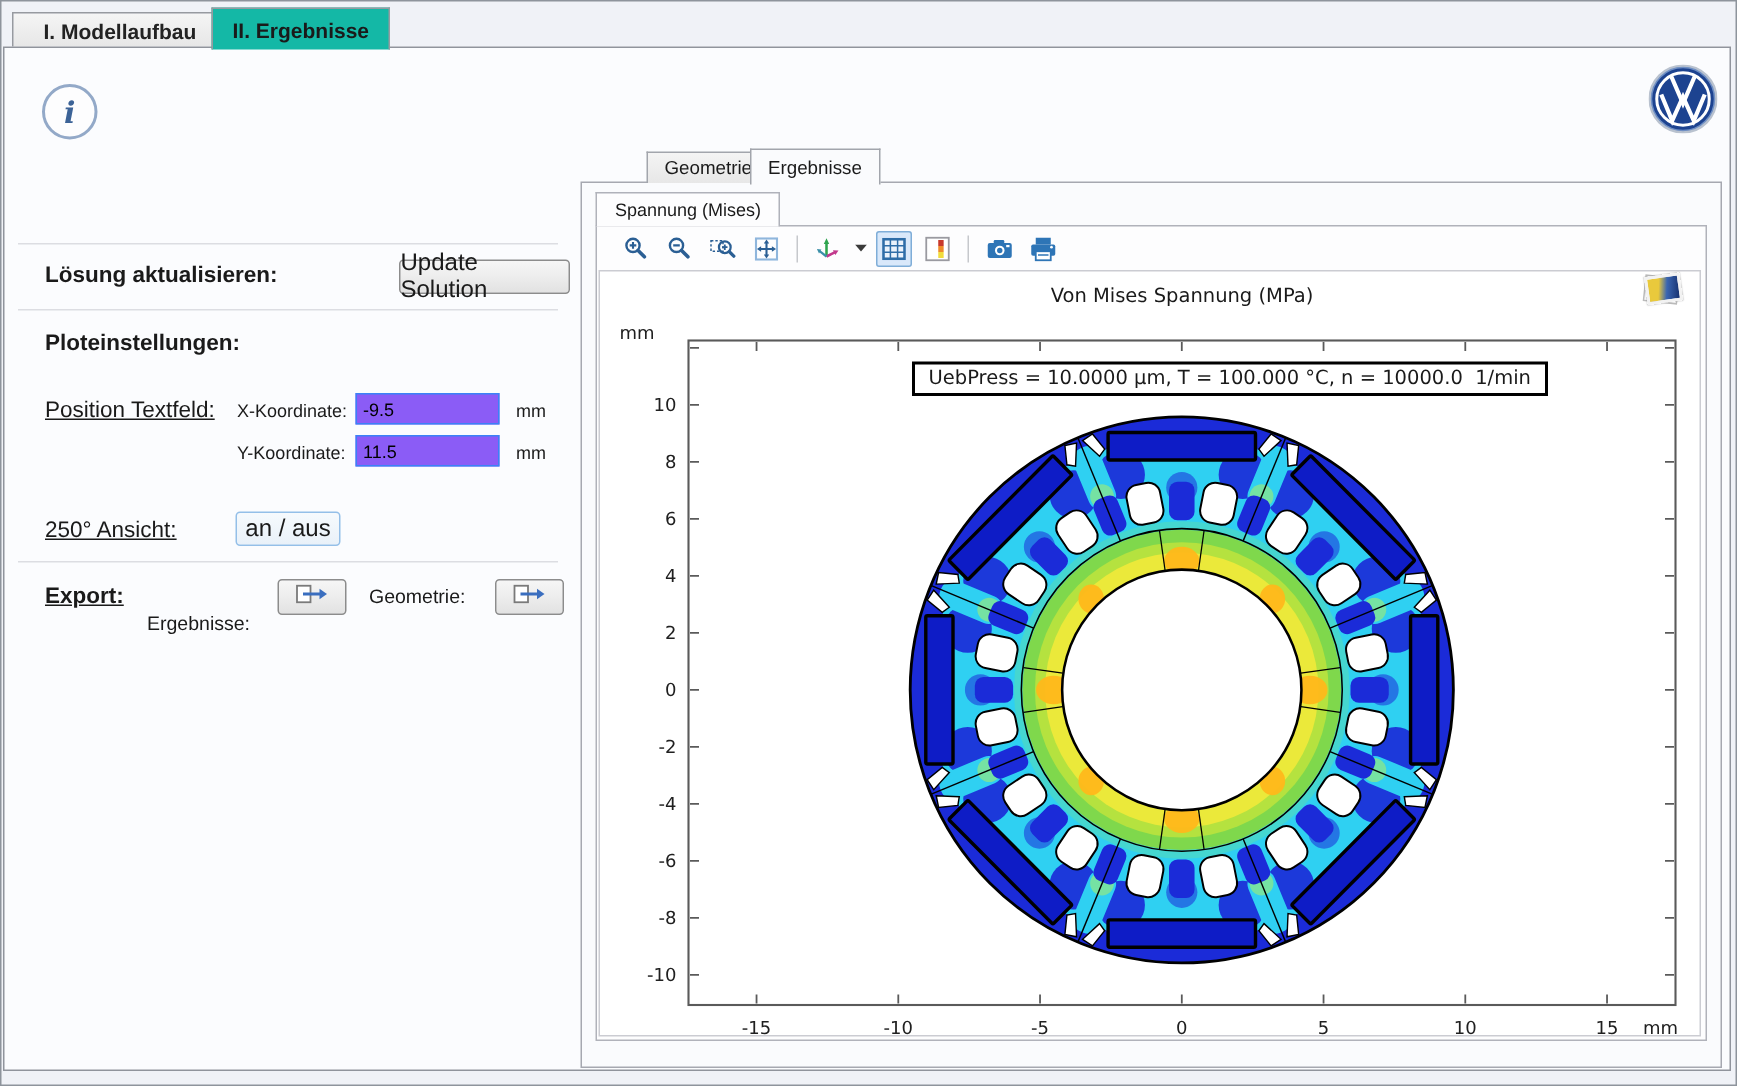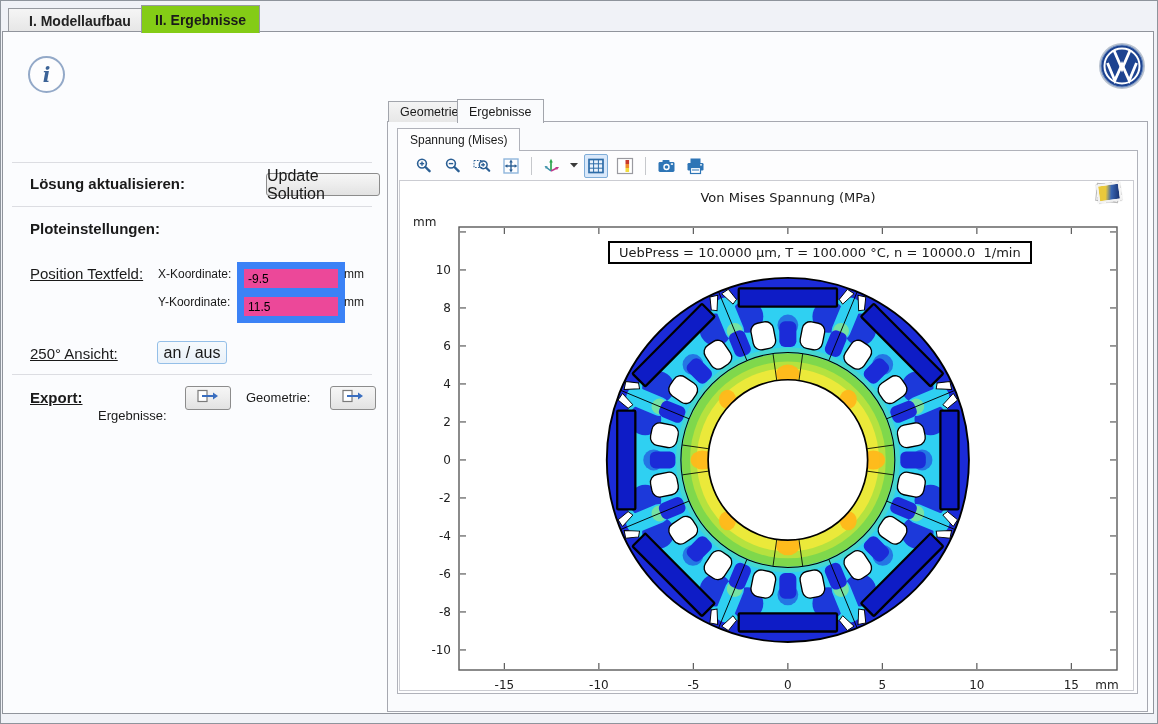--- a/index.html
+++ b/index.html
@@ -4,39 +4,39 @@
 <style>
   html,body{margin:0;padding:0;}
   body{width:1158px;height:724px;position:relative;font-family:"Liberation Sans",sans-serif;
        background:#eef0f5;overflow:hidden;color:#1a1a1a;}
   .win-border{position:absolute;left:0;top:0;width:1156px;height:722px;border:1px solid #8e949c;background:#f0f2f7;}
   .frame{position:absolute;left:2px;top:31px;width:1150px;height:681px;background:#fbfcfe;border:1px solid #90949c;z-index:1;}
   
   .tab{position:absolute;display:flex;align-items:center;padding:0 13px;font-weight:bold;font-size:14px;
        border:1px solid #979aa0;border-bottom:none;cursor:default;white-space:nowrap;}
   .tab.inactive{top:8px;height:23px;background:linear-gradient(#f5f5f5,#e6e6e6);color:#222;}
-  .tab.active{top:5px;height:27px;background:#84cc16;z-index:3;}
+  .tab.active{top:5px;height:27px;background:#14b8a6;z-index:3;}
   
   .lbl13{position:absolute;font-size:13px;}
   .lbl12{position:absolute;font-size:12px;}
   .heading{position:absolute;font-size:15px;font-weight:bold;z-index:2;}
   .subheading{position:absolute;font-size:15px;text-decoration:underline;z-index:2;}
   .hr{position:absolute;left:12px;width:360px;height:1px;background:#dcdde2;z-index:2;}
   .info-circle{position:absolute;left:28px;top:56px;width:33px;height:33px;border:2px solid #93a9c8;border-radius:50%;
        background:#fdfdfe;display:flex;align-items:center;justify-content:center;z-index:2;
        font-family:"DejaVu Serif",serif;font-style:italic;font-weight:bold;font-size:20px;color:#3c6397;}
   .btn{position:absolute;display:flex;align-items:center;justify-content:center;font-size:16px;
        background:linear-gradient(#f6f6f6 0%,#eeeeee 45%,#e2e2e2 100%);border:1px solid #8c8c8c;border-radius:3px;
        z-index:2;cursor:default;}
   .btn.blue-border{border:1px solid #94bfe8;background:linear-gradient(#f6fafd,#e9f1f9);}
-  .field{position:absolute;width:86px;height:17px;border:7px solid #3b82f6;font-size:12px;padding:1px 4px;
-       font-family:"Liberation Sans",sans-serif;z-index:2;background:#ec4899;}
+  .field{position:absolute;width:86px;height:17px;border:1px solid #3b82f6;font-size:12px;padding:1px 4px;
+       font-family:"Liberation Sans",sans-serif;z-index:2;background:#8b5cf6;}
   
   .gtab{position:absolute;display:flex;align-items:center;padding:0 11px;font-size:12.5px;
-       border:1px solid #a2a5ac;border-bottom:none;white-space:nowrap;z-index:3;}
+       border:1px solid #a2a5ac;border-bottom:none;white-space:nowrap;z-index:3;margin-left:43px;}
   .gtab.inactive{top:101px;height:20px;background:linear-gradient(#f4f4f4,#e7e7e7);}
   .gtab.active{top:99px;height:23px;background:#fafbfd;z-index:4;}
   .gpanel{position:absolute;left:387px;top:121px;width:759px;height:589px;border:1px solid #a6a8b0;background:#fafbfd;z-index:2;}
   .ptab{position:absolute;left:397px;top:128px;height:22px;display:flex;align-items:center;padding:0 12px;
        font-size:12px;border:1px solid #b0b2ba;border-bottom:none;background:#fdfdfe;z-index:4;}
   .ipanel{position:absolute;left:397px;top:150px;width:739px;height:542px;border:1px solid #b0b2ba;background:#fdfdfe;z-index:3;}
   .canvas{position:absolute;left:399px;top:180px;width:733px;height:509px;background:#fff;border:1px solid #cbccd2;z-index:4;}
   .toolbar{position:absolute;left:412px;top:153px;height:25px;display:flex;align-items:center;gap:5px;z-index:5;}
   .tbtn{width:22px;height:22px;display:flex;align-items:center;justify-content:center;border:1px solid transparent;border-radius:2px;}
   .tbtn.selected{background:#d9e8fa;border:1px solid #7fadd8;}

